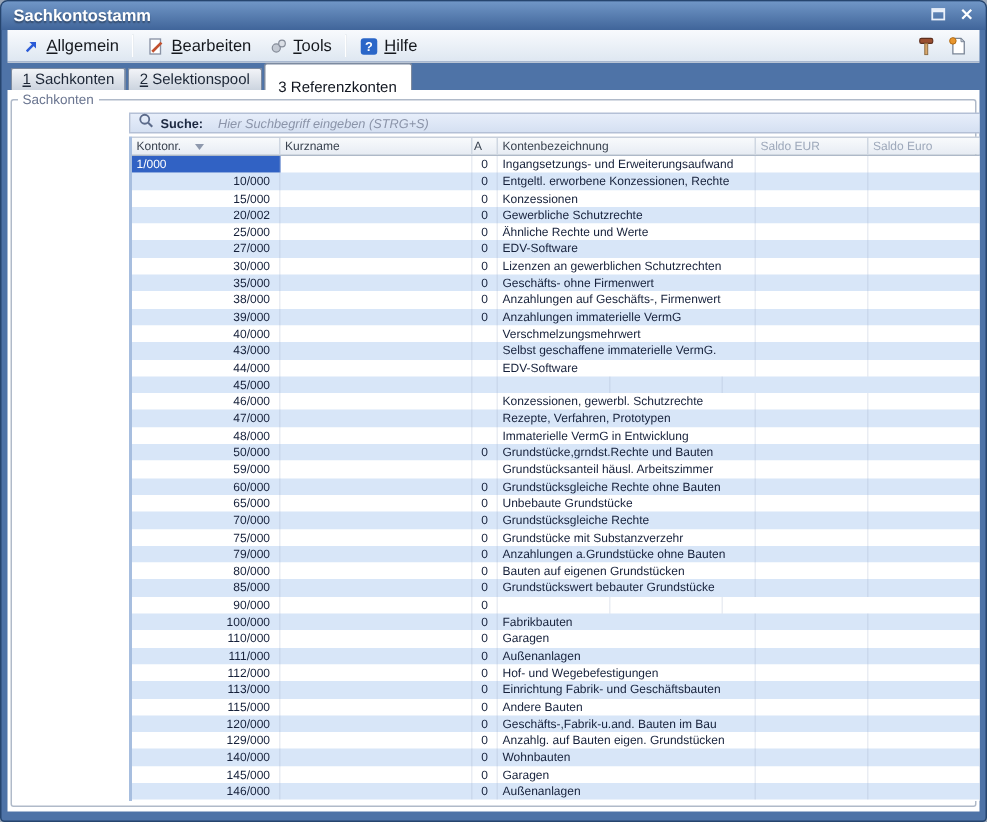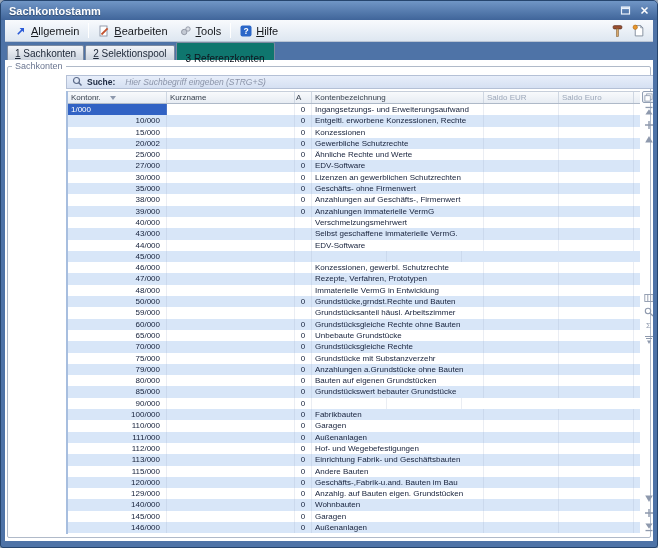--- a/index.html
+++ b/index.html
@@ -27,30 +27,30 @@
   .menu-sep{width:1px;height:15px;background:#b6c1cf;border-right:1px solid #fff;margin:0 3px;}
   .menu-right{margin-left:auto;display:flex;gap:8px;align-items:center;padding-right:4px;}
   .mi-icon{display:flex;align-items:center;}
 
   
   .tabstrip{margin:0 4px;height:18px;display:flex;align-items:flex-end;padding-left:2px;flex:0 0 auto;}
   .tab{font-size:10px;color:#1c2636;background:linear-gradient(#f2f4f8,#ccd4df);
     border:1px solid #7c8aa0;border-bottom:none;border-radius:2px 2px 0 0;
     padding:1px 7px 1px 7px;margin-right:1px;height:15px;line-height:13px;position:relative;}
   .tab u{text-decoration:underline;}
-  .tab.active{background:#0f766e;height:18px;line-height:16px;padding:8px 9px;z-index:2;color:#10151f;}
+  .tab.active{background:#ffffff;height:18px;line-height:16px;padding:8px 9px;z-index:2;color:#10151f;}
 
   
   .content{margin:0 4px 6px 4px;background:#fff;flex:1 1 auto;position:relative;overflow:hidden;}
   .groupbox{position:absolute;left:2px;right:2px;top:6px;bottom:3px;
     border:1px solid #b0bac9;border-radius:2px;padding:8px 6px 6px 6px;}
   .gb-label{position:absolute;top:-6px;left:4px;background:#fff;padding:0 3px;
     font-size:9px;color:#6a7590;}
 
-  .inner{margin-left:32px;width:592px;padding-left:20px;}
+  .inner{margin-left:52px;width:592px;padding-left:20px;}
 
   
   .search-row{width:592px;height:14px;background:linear-gradient(#e7eefa,#d5e0f2);
     border:1px solid #b4c0d6;display:flex;align-items:center;padding:0 5px;margin-bottom:2px;}
   .search-label{font-size:8.5px;font-weight:bold;color:#1c2840;margin-left:4px;}
   .search-input{flex:1;border:none;background:transparent;outline:none;margin-left:8px;
     font-family:"Liberation Sans",sans-serif;font-size:8.5px;font-style:italic;color:#3a465e;}
   .search-input::placeholder{color:#8b94a9;font-style:italic;}
 
   

